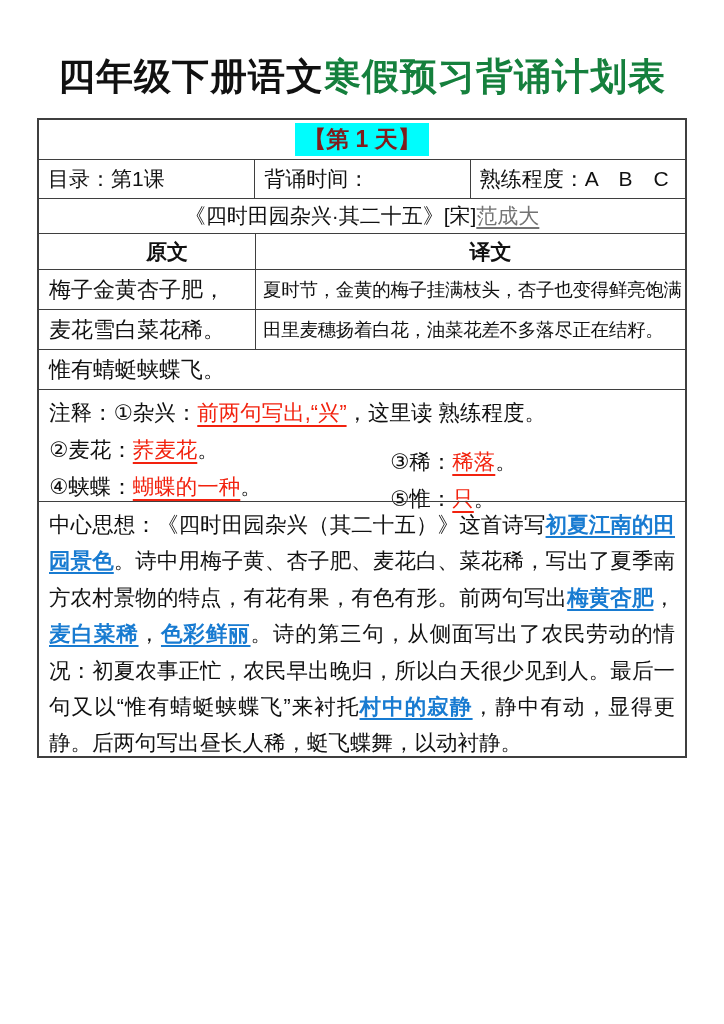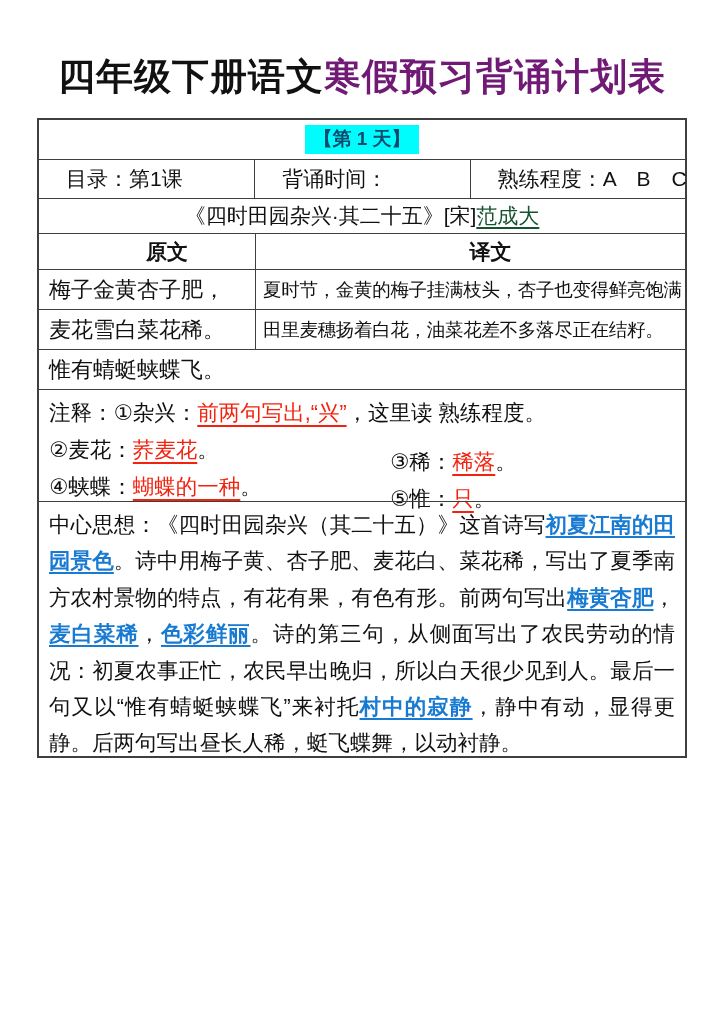--- a/index.html
+++ b/index.html
@@ -6,45 +6,45 @@
   .page {
     position:relative; width:724px; height:1024px; background:#ffffff;
     font-family:"Liberation Sans","DejaVu Sans",sans-serif; color:#111;
     overflow:hidden;
   }
   .page-title {
     position:absolute; top:52px; left:0; width:724px; text-align:center;
     font-size:37px; font-weight:bold; letter-spacing:1px; margin:0;
     white-space:nowrap;
   }
-  .page-title .accent { color:#701a75; }
+  .page-title .accent { color:#15803d; }
 
   .sheet {
     position:absolute; left:37px; top:118px; width:650px;
     border:2px solid #3f3f3f; box-sizing:border-box;
     font-size:21px;
   }
   .trow { box-sizing:border-box; border-top:1.5px solid #3f3f3f; position:relative; }
   .trow:first-child { border-top:none; }
 
   .row-day { height:39px; display:flex; align-items:center; justify-content:center; }
   .day-badge {
-    background:#00fdfd; color:#0c4a6e; font-weight:bold; font-size:19px;
+    background:#00fdfd; color:#7f1d1d; font-weight:bold; font-size:23px;
     padding:3px 8px; line-height:1.2;
   }
 
   .row-info { height:39px; display:flex; }
   .row-info .cell {
     width:33.333%; box-sizing:border-box; display:flex; align-items:center;
-    padding-left:27px; white-space:nowrap;
+    padding-left:9px; white-space:nowrap;
   }
   .row-info .cell + .cell { border-left:1.5px solid #3f3f3f; }
 
   .row-poemtitle { height:35px; display:flex; align-items:center; justify-content:center; white-space:nowrap; }
-  .author-green { color:#14532d; text-decoration:underline; text-underline-offset:4px; }
+  .author-green { color:#737373; text-decoration:underline; text-underline-offset:4px; }
 
   .row-colheads { height:36px; display:flex; font-weight:bold; }
   .row-colheads .cell { box-sizing:border-box; display:flex; align-items:center; justify-content:center;padding-left:40px; }
   .row-colheads .c1 { width:216px; }
   .row-colheads .c2 { flex:1; border-left:1.5px solid #3f3f3f; }
 
   .poem-row { height:40px; display:flex; }
   .poem-row .orig {
     width:216px; box-sizing:border-box; display:flex; align-items:center;
     padding-left:10px; font-size:22px; white-space:nowrap;

